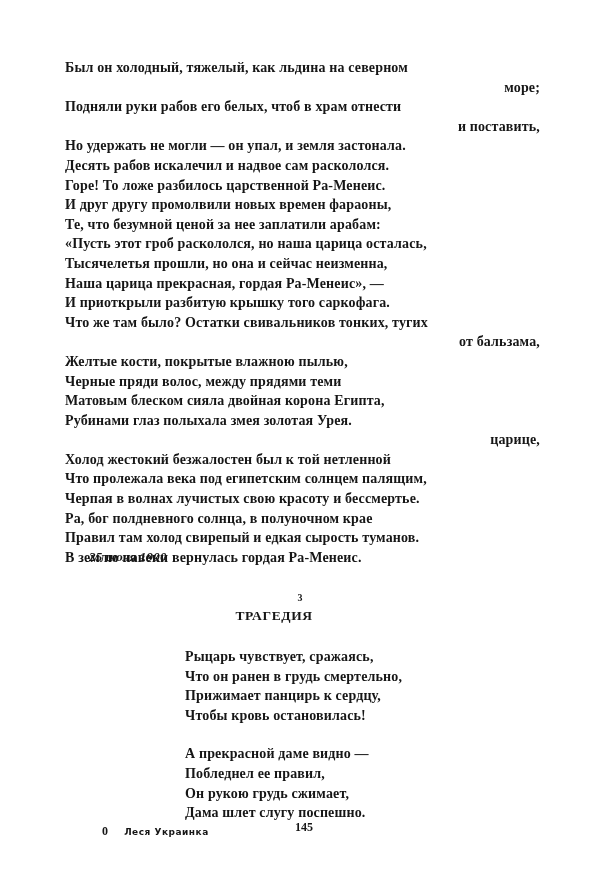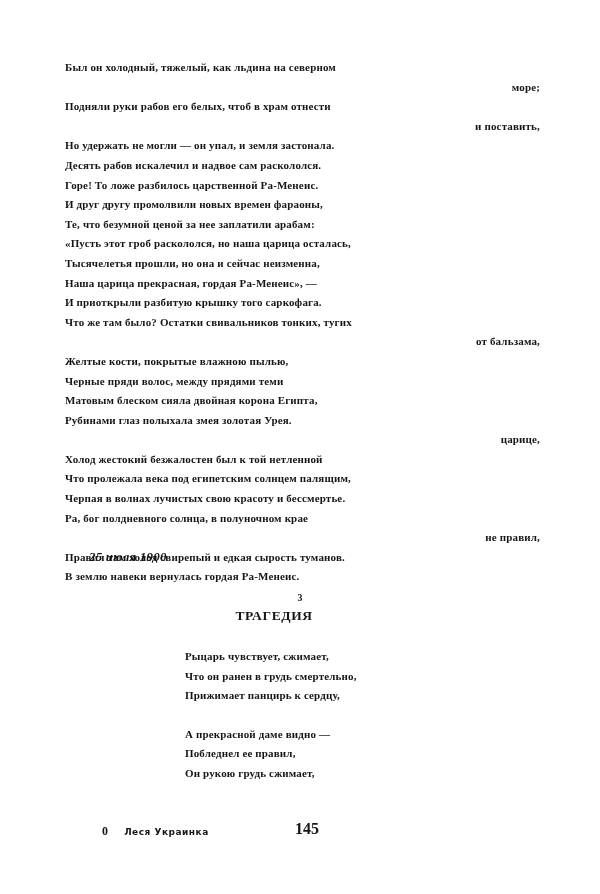--- a/index.html
+++ b/index.html
@@ -3,21 +3,21 @@
   <meta charset="utf-8">
   <style>
     html, body { margin: 0; padding: 0; }
     body {
       width: 600px; height: 894px; background: #ffffff; position: relative; overflow: hidden;
       font-family: "Liberation Serif", "DejaVu Serif", serif; color: #161616;
     }
     .page { position: absolute; left: 0; top: 0; width: 600px; height: 894px; }
     .poem1 { position: absolute; left: 65px; top: 58px; width: 475px; }
     .line {
-      font-size: 11px; line-height: 19.6px; height: 19.6px; white-space: nowrap;
+      font-size: 14px; line-height: 19.6px; height: 19.6px; white-space: nowrap;
       letter-spacing: 0.15px; font-weight: 600;
     }
     .line.right { text-align: right; }
     .date {
       position: absolute; left: 65px; top: 549px; font-style: italic; font-weight: 700;
       font-size: 13px; letter-spacing: 0.2px; margin-left: 24px;
     }
     .section-num {
       position: absolute; left: 0; width: 600px; top: 592px; text-align: center;
       font-size: 10px; font-weight: 700;
@@ -27,21 +27,21 @@
       font-size: 13.5px; font-weight: 700; letter-spacing: 0.6px;
     }
     .poem2 { position: absolute; left: 185px; top: 647px; width: 300px; }
     .stanza-gap { height: 19px; }
     .footer-sig {
       position: absolute; left: 66px; top: 824px; font-family: "DejaVu Sans", sans-serif;
       font-size: 9px; font-weight: 700; letter-spacing: 0.5px; margin-left: 36px;
     }
     .footer-sig .mark { font-size: 12px; margin-right: 12px; font-family: "Liberation Serif", serif; }
     .page-number {
-      position: absolute; left: 295px; top: 820px; font-size: 16px; font-weight: 700;
+      position: absolute; left: 295px; top: 820px; font-size: 12px; font-weight: 700;
     }
   </style>
 </head>
 <body>
 
 <div class="page">
   <div class="poem1">
     <div class="line">Был он холодный, тяжелый, как льдина на северном</div>
     <div class="line right">море;</div>
     <div class="line">Подняли руки рабов его белых, чтоб в храм отнести</div>
@@ -59,38 +59,39 @@
     <div class="line right">от бальзама,</div>
     <div class="line">Желтые кости, покрытые влажною пылью,</div>
     <div class="line">Черные пряди волос, между прядями теми</div>
     <div class="line">Матовым блеском сияла двойная корона Египта,</div>
     <div class="line">Рубинами глаз полыхала змея золотая Урея.</div>
     <div class="line right">царице,</div>
     <div class="line">Холод жестокий безжалостен был к той нетленной</div>
     <div class="line">Что пролежала века под египетским солнцем палящим,</div>
     <div class="line">Черпая в волнах лучистых свою красоту и бессмертье.</div>
     <div class="line">Ра, бог полдневного солнца, в полуночном крае</div>
-    <div class="line right">не правил,</div>
     <div class="line">Правил там холод свирепый и едкая сырость туманов.</div>
     <div class="line">В землю навеки вернулась гордая Ра-Менеис.</div>
   </div>
 
   <div class="date">25 июля 1900</div>
 
   <div class="section-num">3</div>
   <div class="section-title">ТРАГЕДИЯ</div>
 
   <div class="poem2">
-    <div class="line">Рыцарь чувствует, сжимает,</div>
+    <div class="line">Рыцарь чувствует, сражаясь,</div>
     <div class="line">Что он ранен в грудь смертельно,</div>
     <div class="line">Прижимает панцирь к сердцу,</div>
+    <div class="line">Чтобы кровь остановилась!</div>
     <div class="stanza-gap"></div>
     <div class="line">А прекрасной даме видно —</div>
     <div class="line">Побледнел ее правил,</div>
     <div class="line">Он рукою грудь сжимает,</div>
+    <div class="line">Дама шлет слугу поспешно.</div>
   </div>
 
   <div class="footer-sig">
     <span class="mark">0</span>
     <span>Леся Украинка</span>
   </div>
   <div class="page-number">145</div>
 </div>
 
 </body></html>

